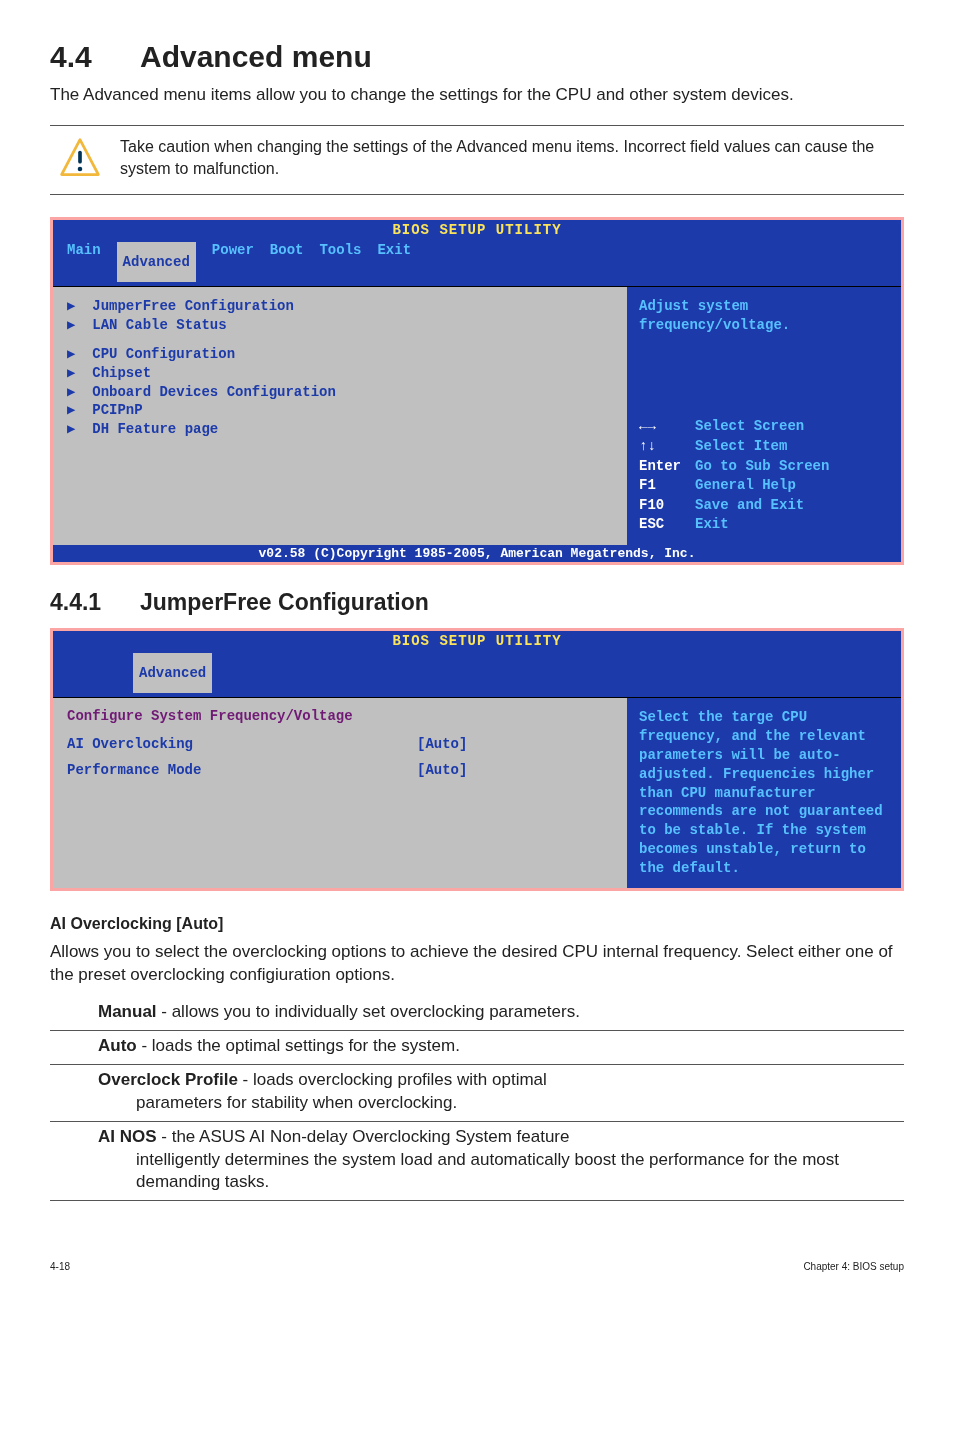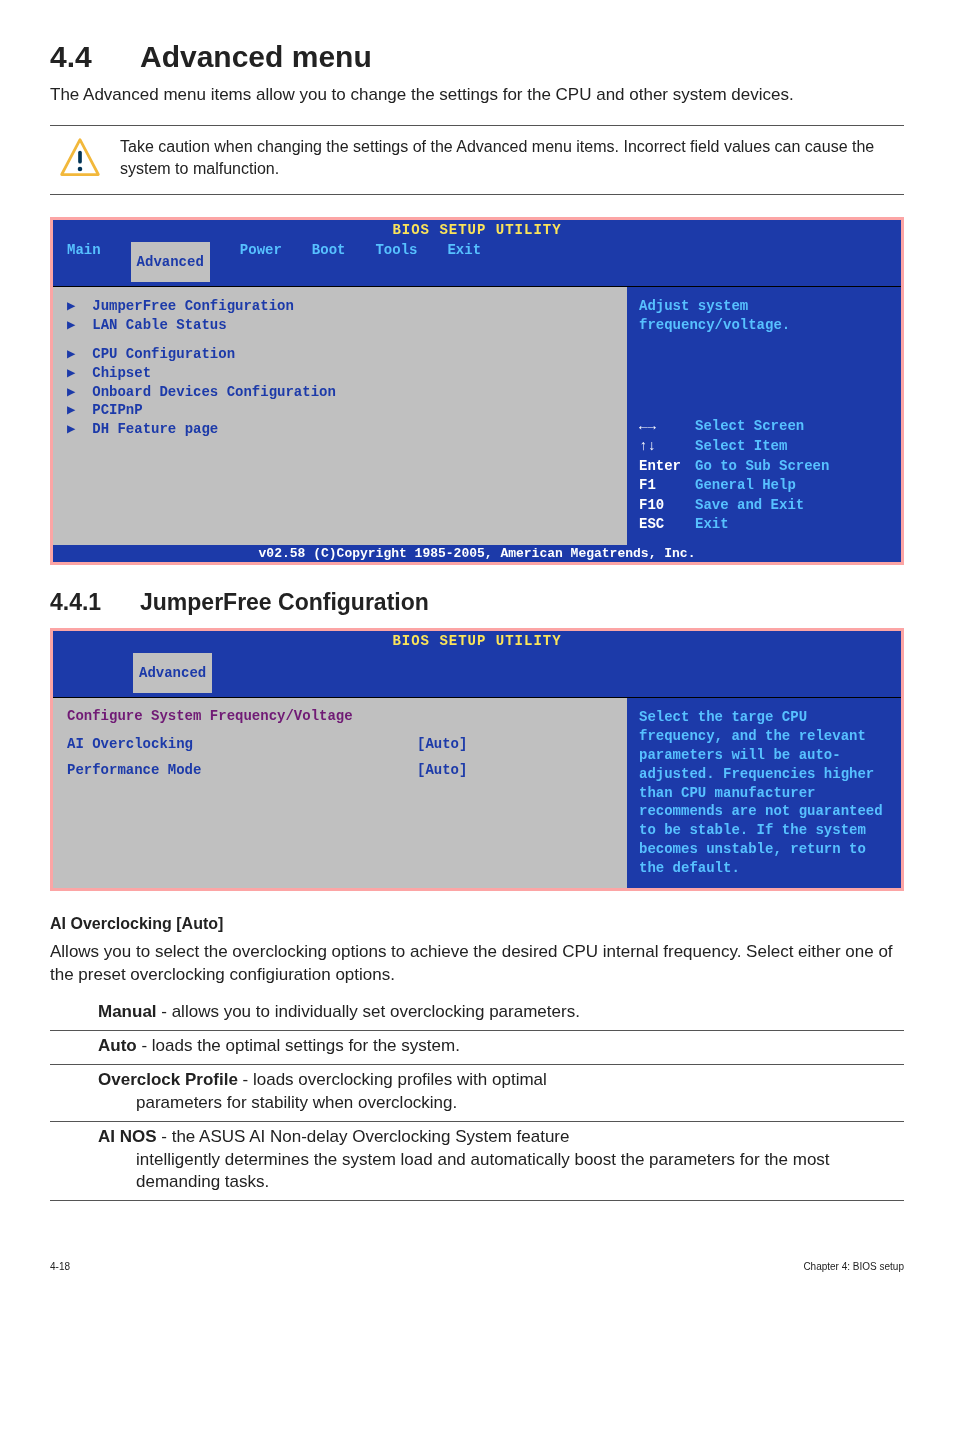--- a/index.html
+++ b/index.html
@@ -48,21 +48,21 @@
     color: #fbe45a;
     text-align: center;
     font-weight: bold;
     padding: 2px 0;
     letter-spacing: 1px;
   }
   .bios .menubar {
     background: #1c3aa9;
     color: #57c1ff;
     display: flex;
-    gap: 30px;
+    gap: 16px;
     padding: 2px 14px 4px 14px;
     font-weight: bold;
   }
   .bios .menubar .active {
     background: #c0c0c0;
     color: #1c3aa9;
     padding: 12px 6px;
   }
   .bios .body {
     display: flex;
@@ -233,21 +233,21 @@
       <div class="line1"><b>Auto</b> - loads the optimal settings for the system.</div>
     </div>
     <hr class="thin">
     <div class="opt-block">
       <div class="line1"><b>Overclock Profile</b> - loads overclocking profiles with optimal</div>
       <div class="line2">parameters for stability when overclocking.</div>
     </div>
     <hr class="thin">
     <div class="opt-block">
       <div class="line1"><b>AI NOS</b> - the ASUS AI Non-delay Overclocking System feature</div>
-      <div class="line2">intelligently determines the system load and automatically boost the parameters for the most demanding tasks.</div>
+      <div class="line2">intelligently determines the system load and automatically boost the performance for the most demanding tasks.</div>
     </div>
     <hr class="thin">
   </div>
 
 <div class="page-footer">
   <span>4-18</span>
   <span>Chapter 4: BIOS setup</span>
 </div>
 
 </body></html>

